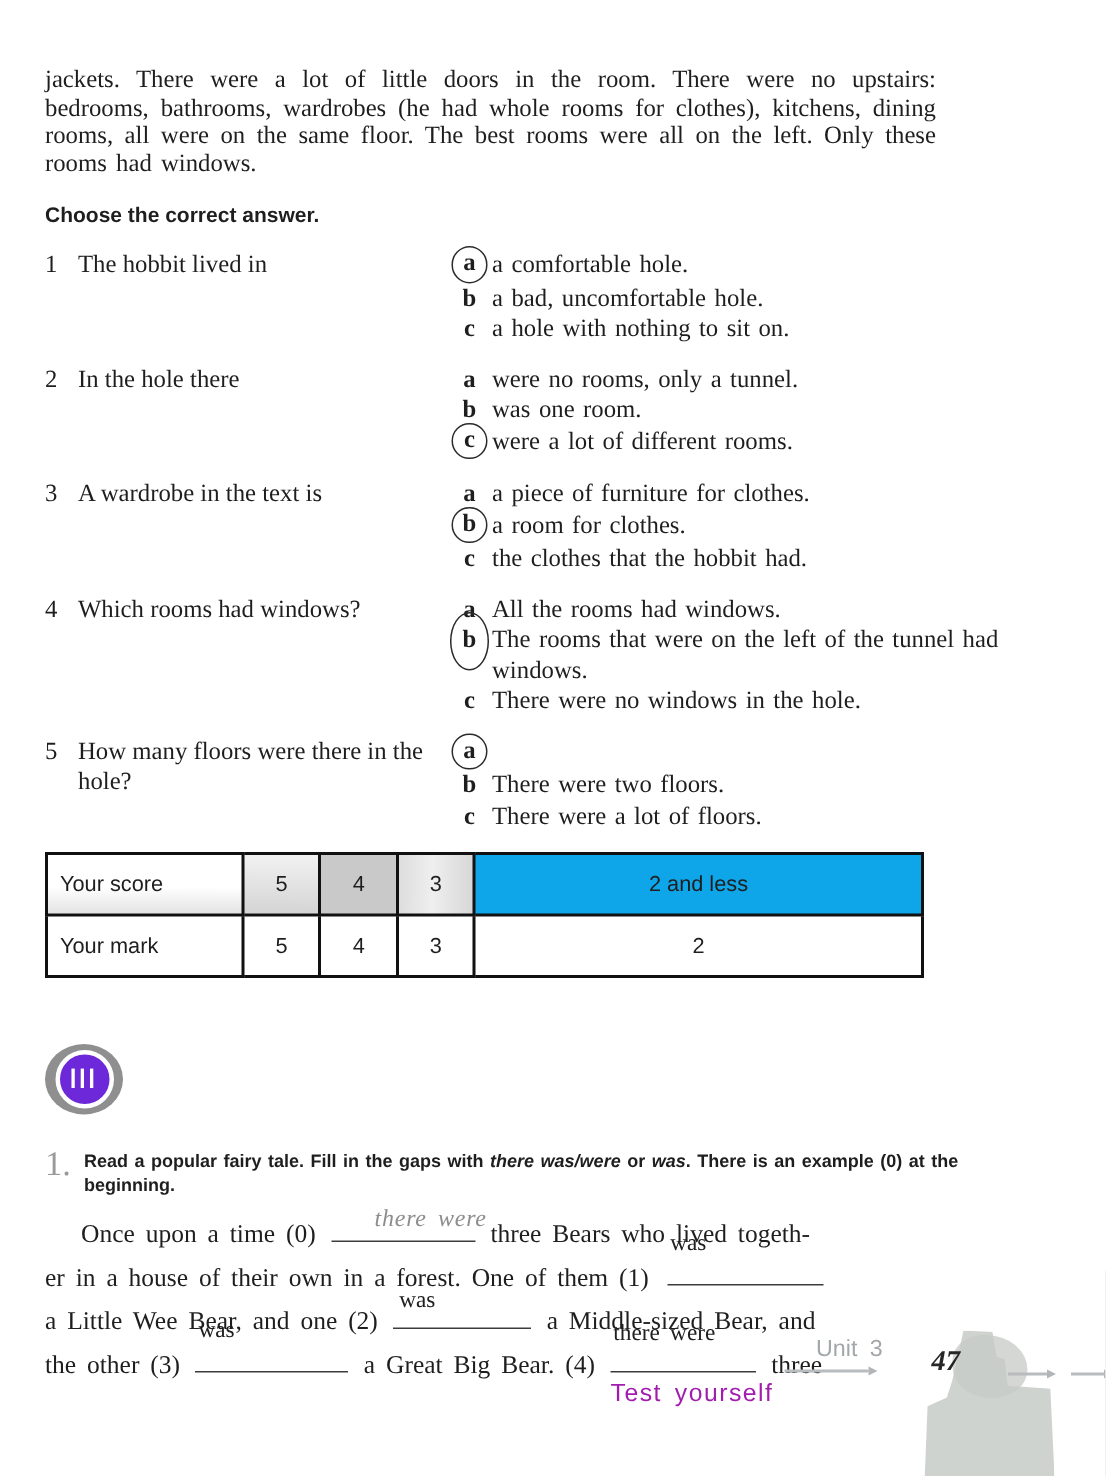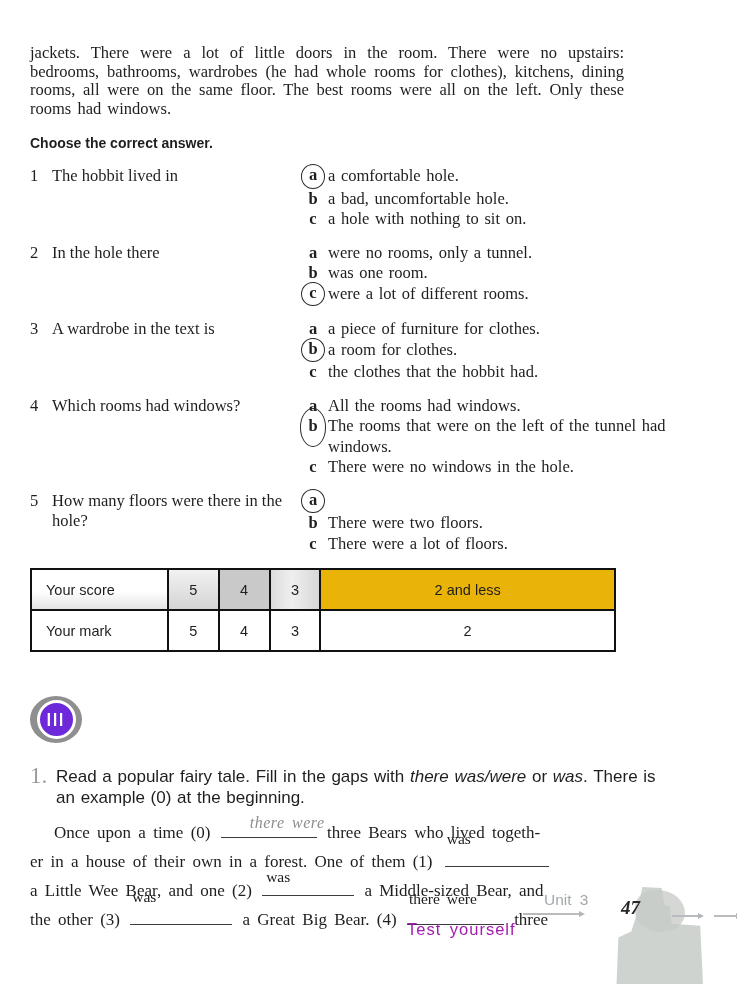--- a/index.html
+++ b/index.html
@@ -46,26 +46,26 @@
   .otext{flex:1;word-spacing:1.5px;}
 
   
   .score-table{
     margin-top:14px;border-collapse:collapse;width:586px;
     font-family:"Liberation Sans", sans-serif;font-size:14.5px;
   }
   .score-table td{
     border:2px solid #111;height:37px;text-align:center;vertical-align:middle;
   }
-  .score-table td:first-child{width:120px;text-align:left;padding-left:14px;margin-left:44px;}
+  .score-table td:first-child{width:120px;text-align:left;padding-left:8px;margin-left:44px;}
   .score-table tr:first-child td:nth-child(1){background:linear-gradient(#ffffff 55%,#e3e3e3);}
   .score-table tr:first-child td:nth-child(2){background:linear-gradient(#f2f2f2,#d4d4d4);}
   .score-table tr:first-child td:nth-child(3){background:#c9c9c9;}
   .score-table tr:first-child td:nth-child(4){background:linear-gradient(90deg,#ddd,#efefef 45%,#d7d7d7);}
-  .score-table tr:first-child td:nth-child(5){background:#eab308;}
+  .score-table tr:first-child td:nth-child(5){background:#0ea5e9;}
 
   
   .section-header{display:flex;align-items:flex-start;margin-top:44px;width:640px;}
   .badge{
     flex:0 0 52px;width:52px;height:47px;border-radius:50%;
     background:#8f8f8f;display:flex;align-items:center;justify-content:center;
   }
   .badge-inner{
     width:33px;height:33px;border-radius:50%;
     background:#6d28d9;border:3px solid #ffffff;
@@ -87,21 +87,21 @@
   }
 
   
   .exercise{display:flex;margin:23px 0 0 0;width:630px;}
   .ex-num{
     flex:0 0 26px;color:#9a9a9a;font-size:23px;line-height:20px;
     font-family:"Liberation Serif", serif;
   }
   .ex-text{
     flex:1;font-family:"Liberation Sans", sans-serif;
-    font-weight:400;font-size:17px;line-height:21px;word-spacing:1px;
+    font-weight:700;font-size:12px;line-height:16px;word-spacing:1px;
   }
   .ex-text em{font-style:italic;}
 
   
   .tale{margin-top:10px;font-size:17px;line-height:29px;word-spacing:3px;width:625px;}
   .tale-line{white-space:nowrap;}
   .tale-line:first-child{text-indent:24px;}
   .gap{
     display:inline-block;position:relative;vertical-align:baseline;
     height:14px;border-bottom:1.6px solid #3c3c3c;

